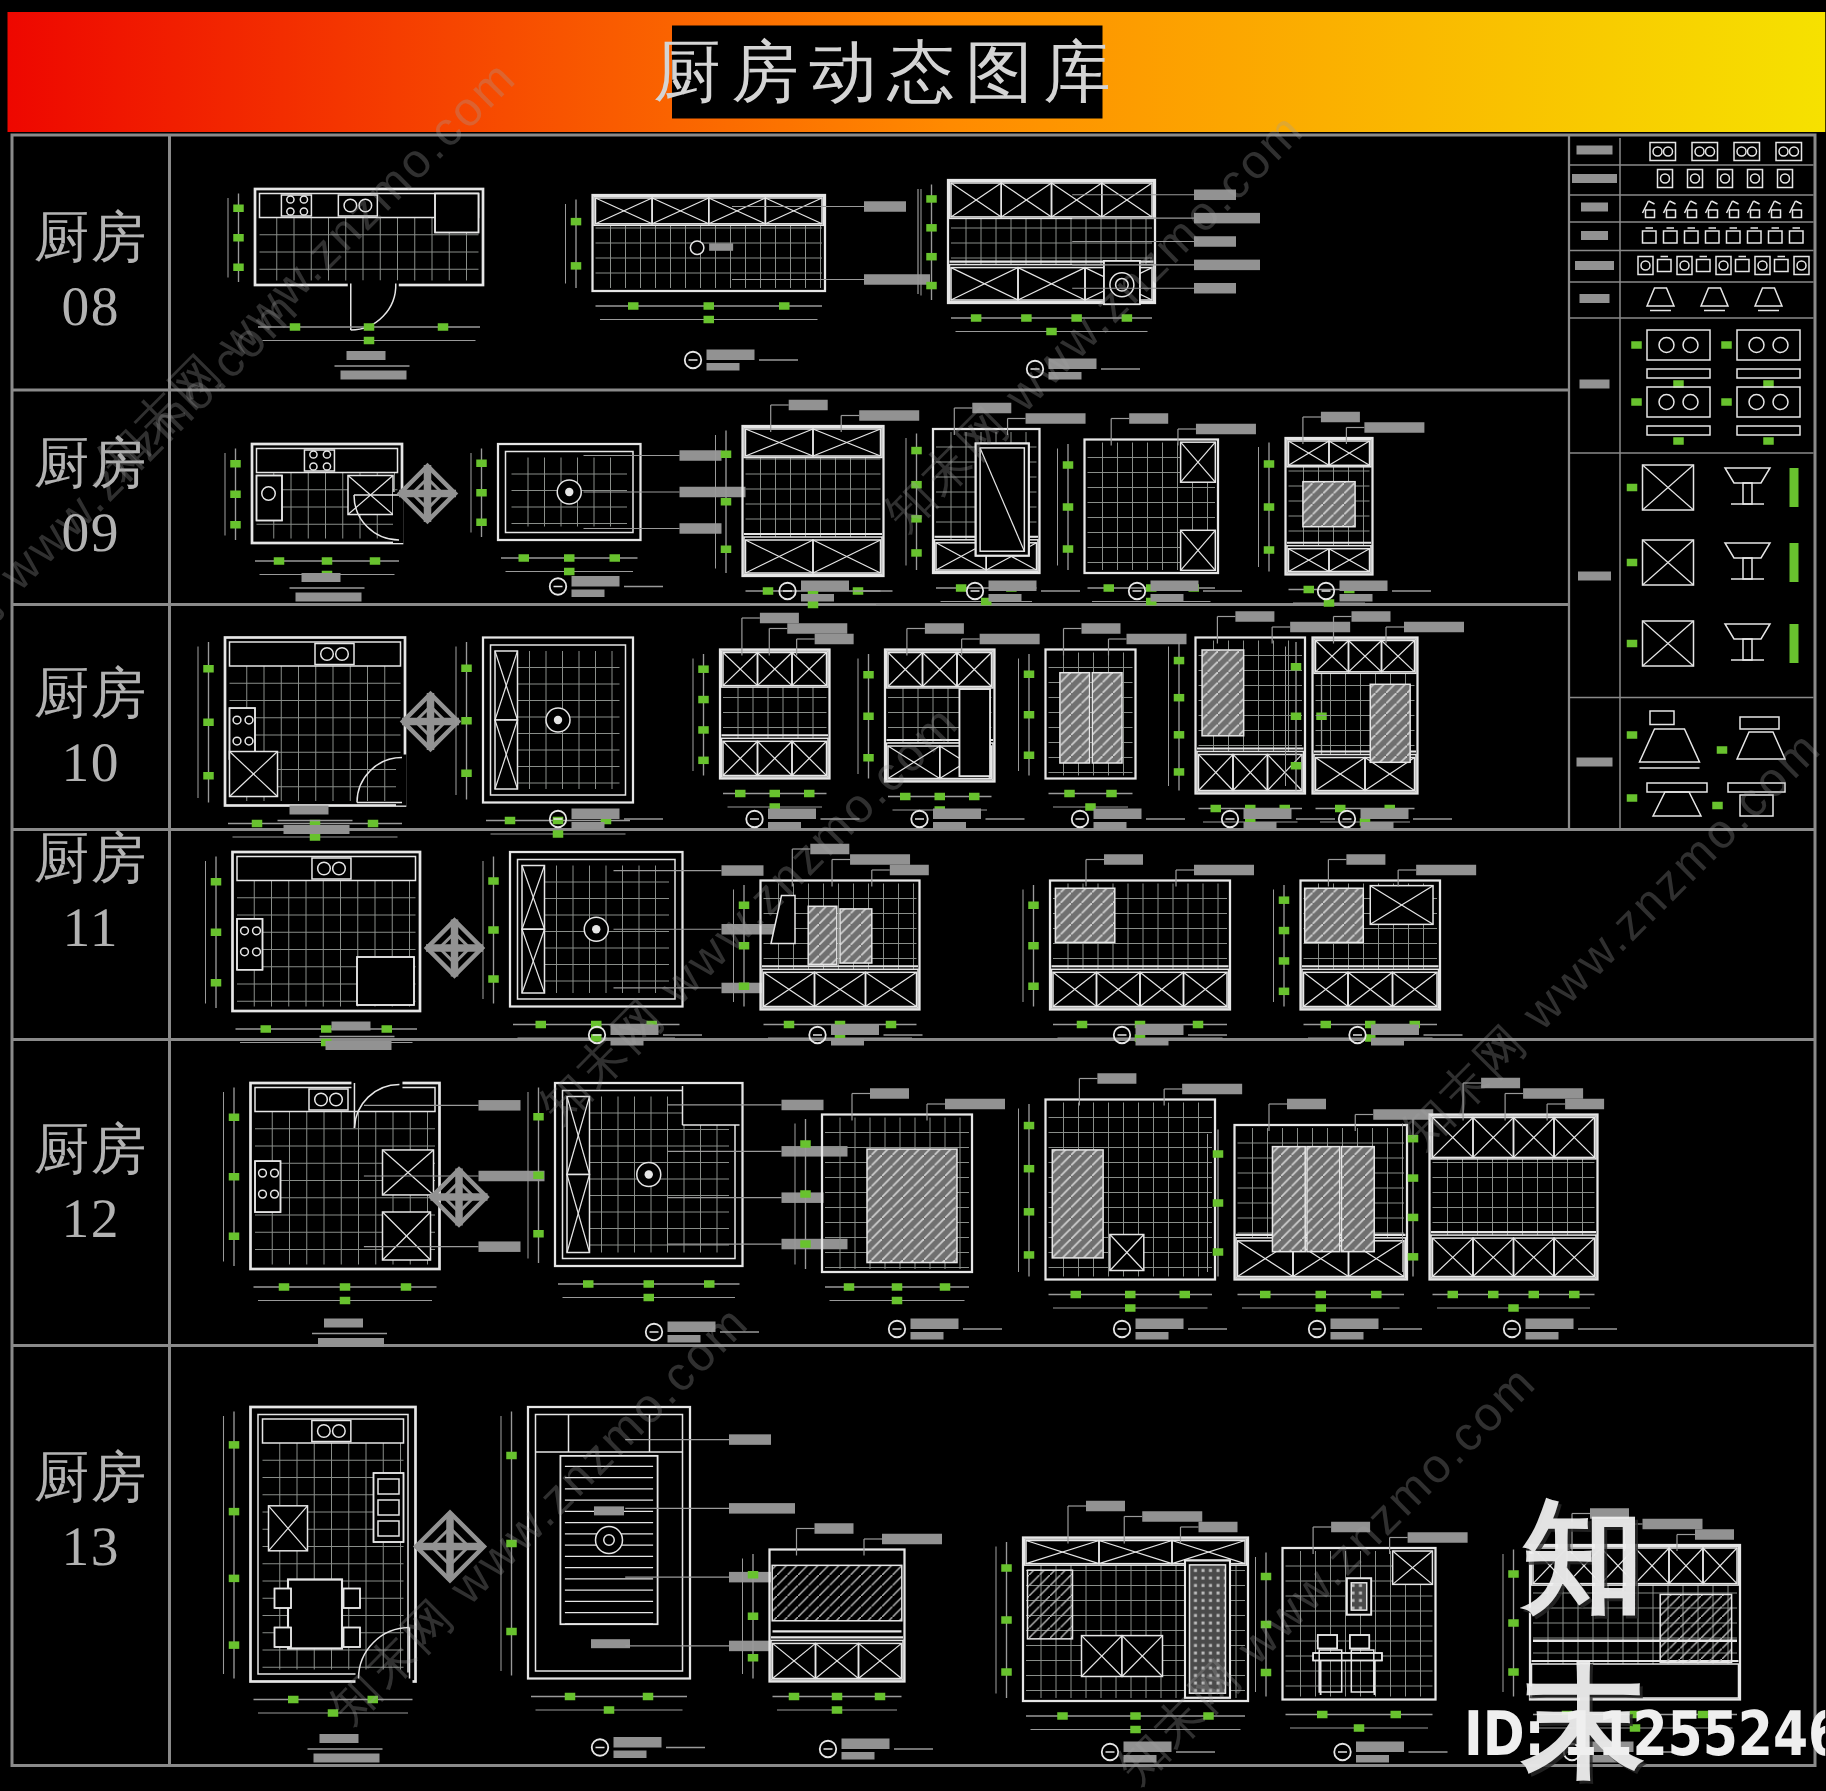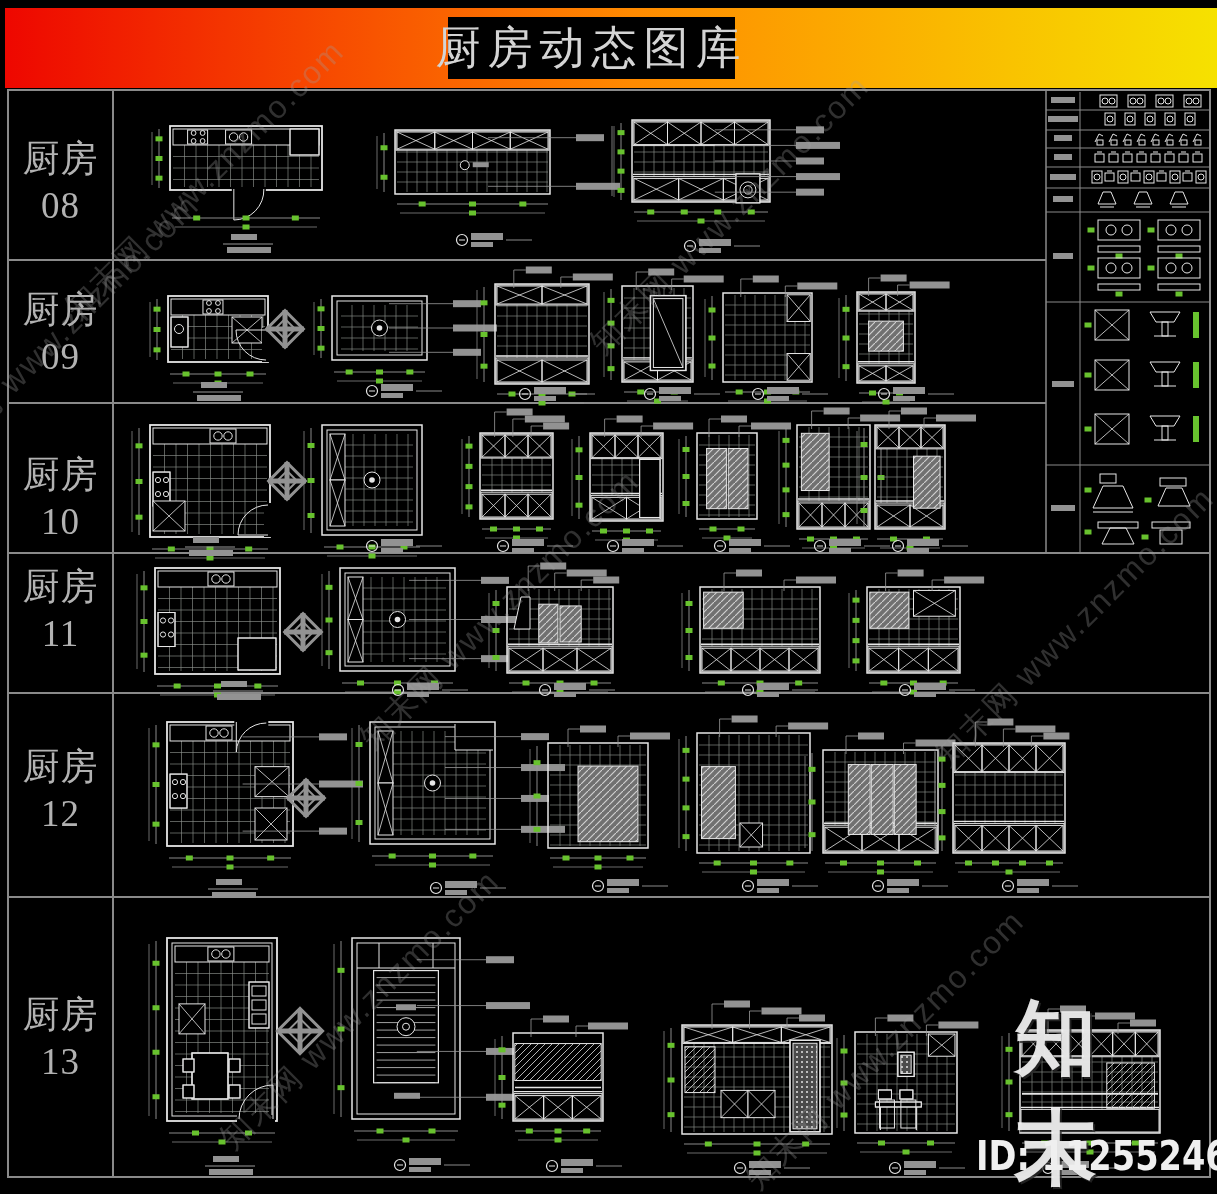--- a/index.html
+++ b/index.html
@@ -2068,24 +2068,24 @@
         <circle cx="1048" cy="1168" r="5.5" fill="none" stroke="#e6e6e6" stroke-width="1.2"></circle>
         <line x1="1045" y1="1168" x2="1051" y2="1168" stroke="#e6e6e6" stroke-width="1"></line>
         <rect x="1057" y="1161" width="32" height="7" fill="#929292"></rect>
         <rect x="1057" y="1170" width="22" height="5" fill="#929292"></rect>
         <line x1="1092" y1="1168" x2="1118" y2="1168" stroke="#9a9a9a" stroke-width="0.9"></line>
       </g>
     </svg>
 
   <div class="row-label" style="top:180px">厨房08</div>
   <div class="row-label" style="top:331px">厨房09</div>
-  <div class="row-label" style="top:496px">厨房10</div>
-  <div class="row-label" style="top:608px">厨房11</div>
+  <div class="row-label" style="top:484px">厨房10</div>
+  <div class="row-label" style="top:594px">厨房11</div>
   <div class="row-label" style="top:788px">厨房12</div>
-  <div class="row-label" style="top:1036px">厨房13</div>
+  <div class="row-label" style="top:1007px">厨房13</div>
 
   <div class="wm" style="left:205px;top:180px">知末网 www.znzmo.com</div>
   <div class="wm" style="left:730px;top:215px">知末网 www.znzmo.com</div>
   <div class="wm" style="left:60px;top:334px">知末网 www.znzmo.com</div>
   <div class="wm" style="left:500px;top:610px">知末网 www.znzmo.com</div>
   <div class="wm" style="left:1075px;top:627px">知末网 www.znzmo.com</div>
   <div class="wm" style="left:360px;top:1010px">知末网 www.znzmo.com</div>
   <div class="wm" style="left:885px;top:1050px">知末网 www.znzmo.com</div>
 
   <div id="logo">知末</div>

